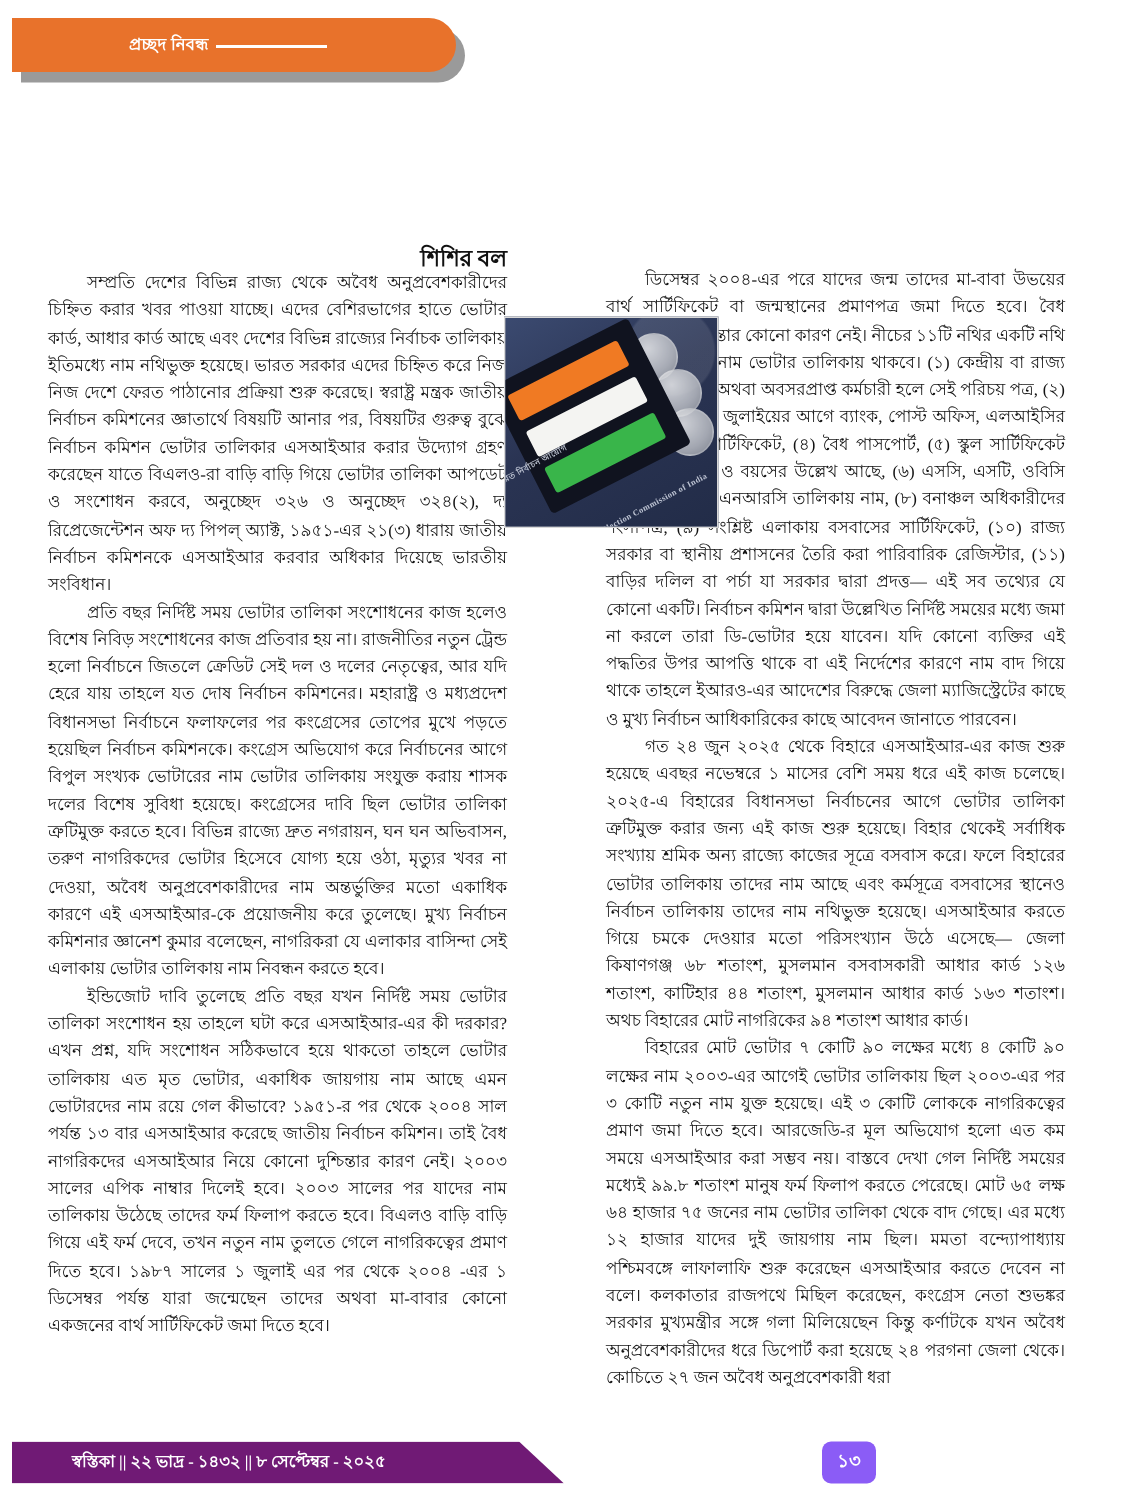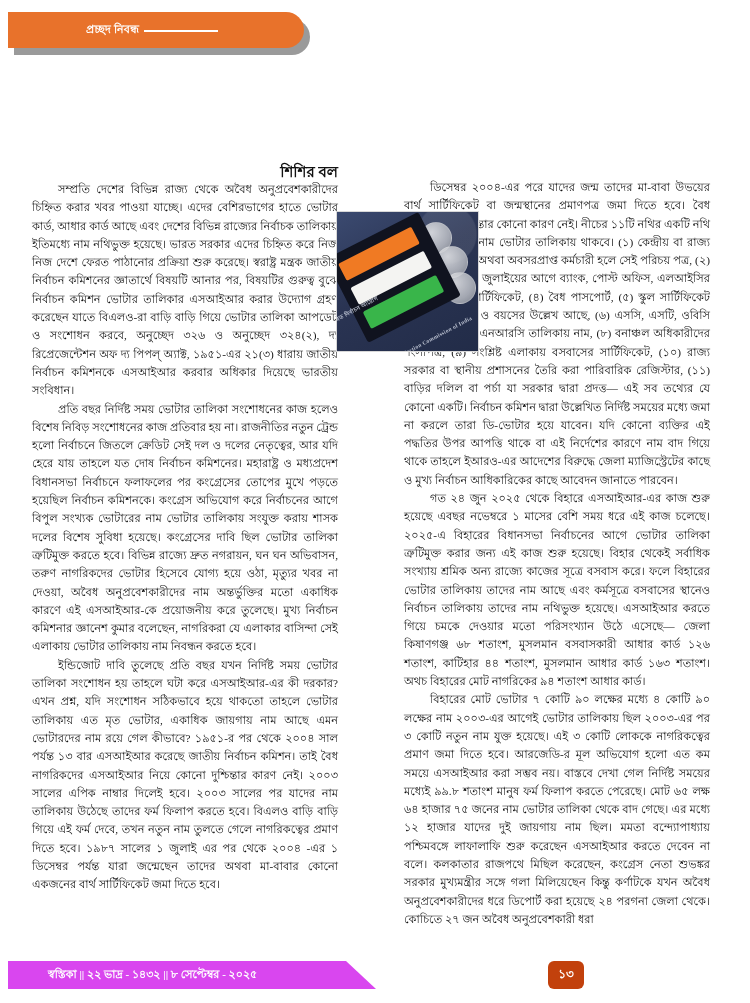--- a/index.html
+++ b/index.html
@@ -197,39 +197,39 @@
     transform: rotate(-28deg);
   }
 
   
   .footer-bar {
     position: absolute;
     left: 8px;
     bottom: 14px;
     height: 28px;
     width: 368px;
-    background: #d946ef;
+    background: #701a75;
     clip-path: polygon(0 0, 338px 0, 368px 100%, 0 100%);
     display: flex;
     align-items: center;
   }
   .footer-text {
     color: #ffffff;
     font-size: 11px;
     font-weight: bold;
     margin-left: 40px;
     white-space: nowrap;
   }
   .page-number {
     position: absolute;
     right: 14px;
     bottom: 14px;
     width: 36px;
     height: 28px;
-    background: #c2410c;
+    background: #8b5cf6;
     border-radius: 6px;
     color: #ffffff;
     font-size: 12px;
     font-weight: bold;
     display: flex;
     align-items: center;
     justify-content: center;
   }
 </style>
 </head>

